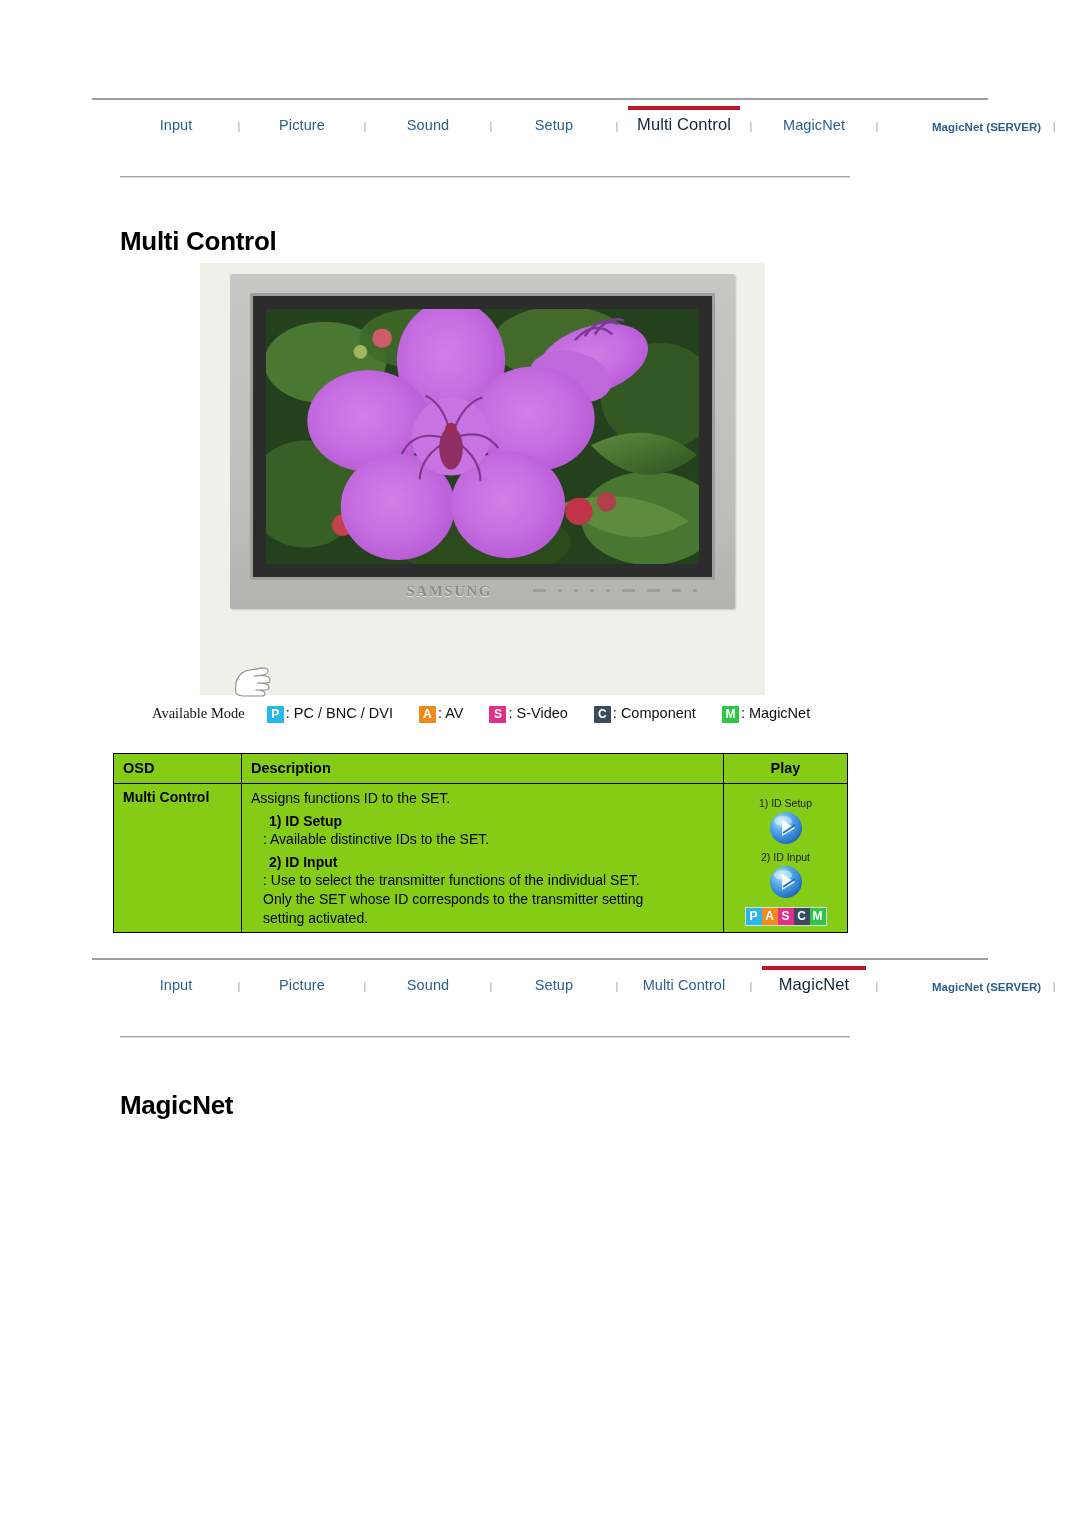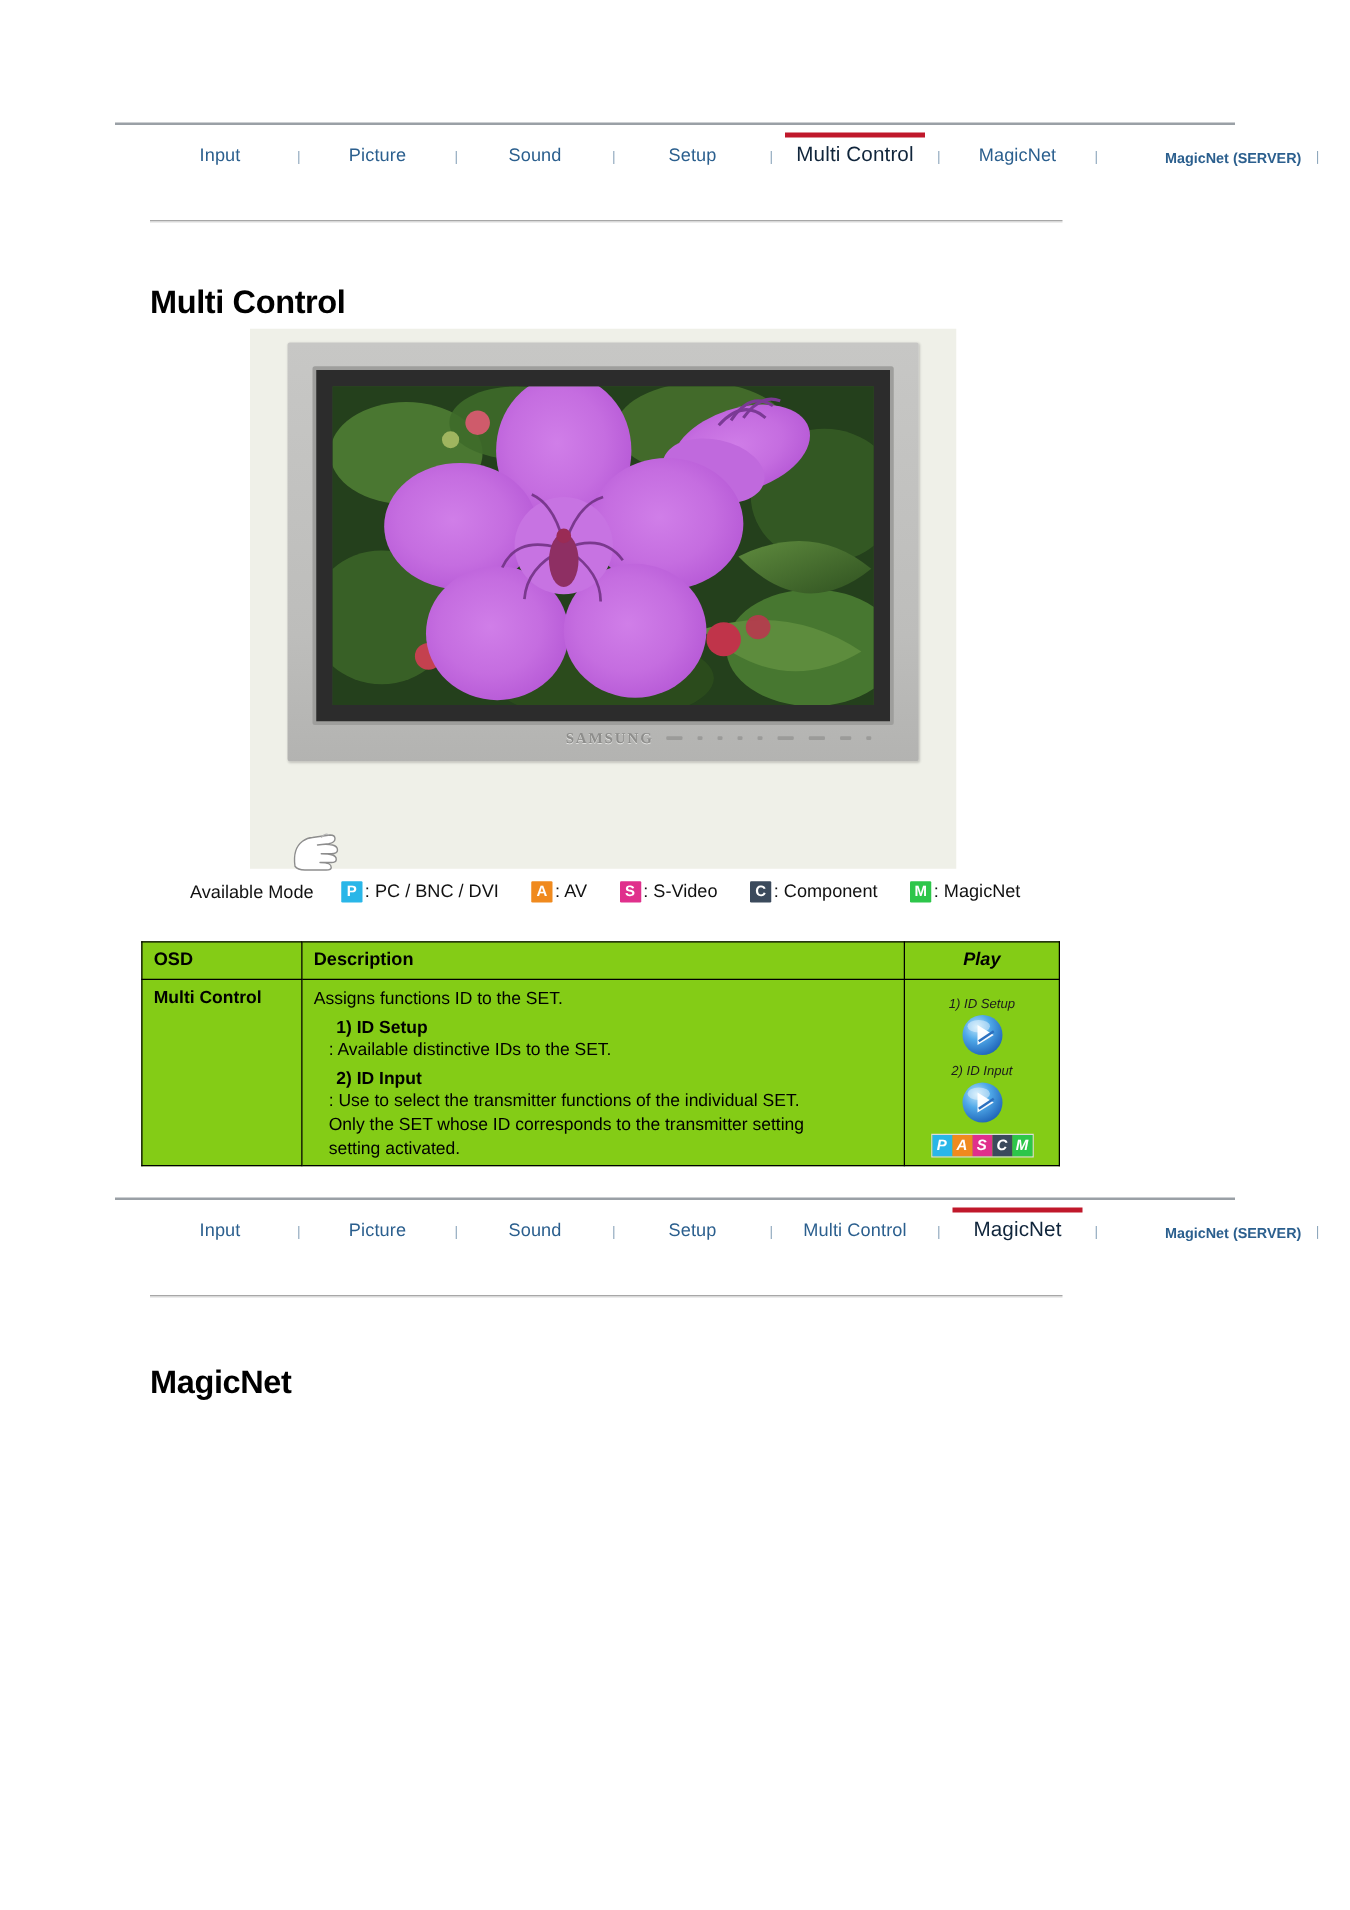--- a/index.html
+++ b/index.html
@@ -120,27 +120,26 @@
 
   .brandrow {
     position: absolute;
     left: 0; right: 0; bottom: 6px;
     height: 22px;
   }
   .brandlogo {
     position: absolute;
     left: 50%; transform: translateX(-76px);
     top: 2px;
-    font-size: 12px;
+    font-size: 15px;
     font-weight: bold;
     letter-spacing: 1.5px;
     color: #8d8d8b;
     text-shadow: 0 1px 0 #e2e2e0;
     font-family: "Liberation Serif", serif;
-    margin-left: 46px;
   }
   .minibtns {
     position: absolute;
     right: 38px; top: 8px;
     display: flex; gap: 12px; align-items: center;
   }
   .minibtns i {
     display: block;
     width: 9px; height: 3px;
     background: #9b9b99;
@@ -176,21 +175,21 @@
   
   .availrow {
     position: absolute;
     left: 152px;
     font-size: 14.5px;
     color: #111;
     display: flex;
     align-items: center;
     white-space: nowrap;
   }
-  .availrow .lbl { margin-right: 22px; }
+  .availrow .lbl { margin-right: 22px; font-family: Liberation Serif, serif; }
   .modechip {
     display: inline-block;
     width: 17px; height: 17px;
     line-height: 17px;
     text-align: center;
     color: #fff;
     font-size: 12px;
     font-weight: bold;
     font-family: "Liberation Sans", sans-serif;
     vertical-align: middle;
@@ -214,21 +213,21 @@
     padding: 5px 9px;
     text-align: left;
     font-size: 14px;
   }
   .osdtable thead th {
     font-weight: bold;
     font-size: 14.5px;
     padding: 6px 9px 7px 9px;
   }
   .osdtable .c-osd { width: 128px; }
-  .osdtable .c-play { width: 124px; text-align: center; font-style: italic; }
+  .osdtable .c-play { width: 124px; text-align: center; }
   .osdtable thead .c-play { text-align: center; }
   .cell-osd { font-weight: bold; font-size: 14px; padding-top: 8px; }
   .desc p { margin: 0; line-height: 1.33; }
   .desc .ind { padding-left: 18px; font-weight: bold; margin-top: 4px; }
   .desc .sub { padding-left: 12px; }
   .playcell { padding-top: 13px !important; }
   .playlabel { font-size: 10.5px; color: #1c1c1c; margin-bottom: 2px; }
   .playicon { margin: 1px auto 6px auto; width: 34px; height: 34px; }
   .pascm {
     display: inline-flex;

